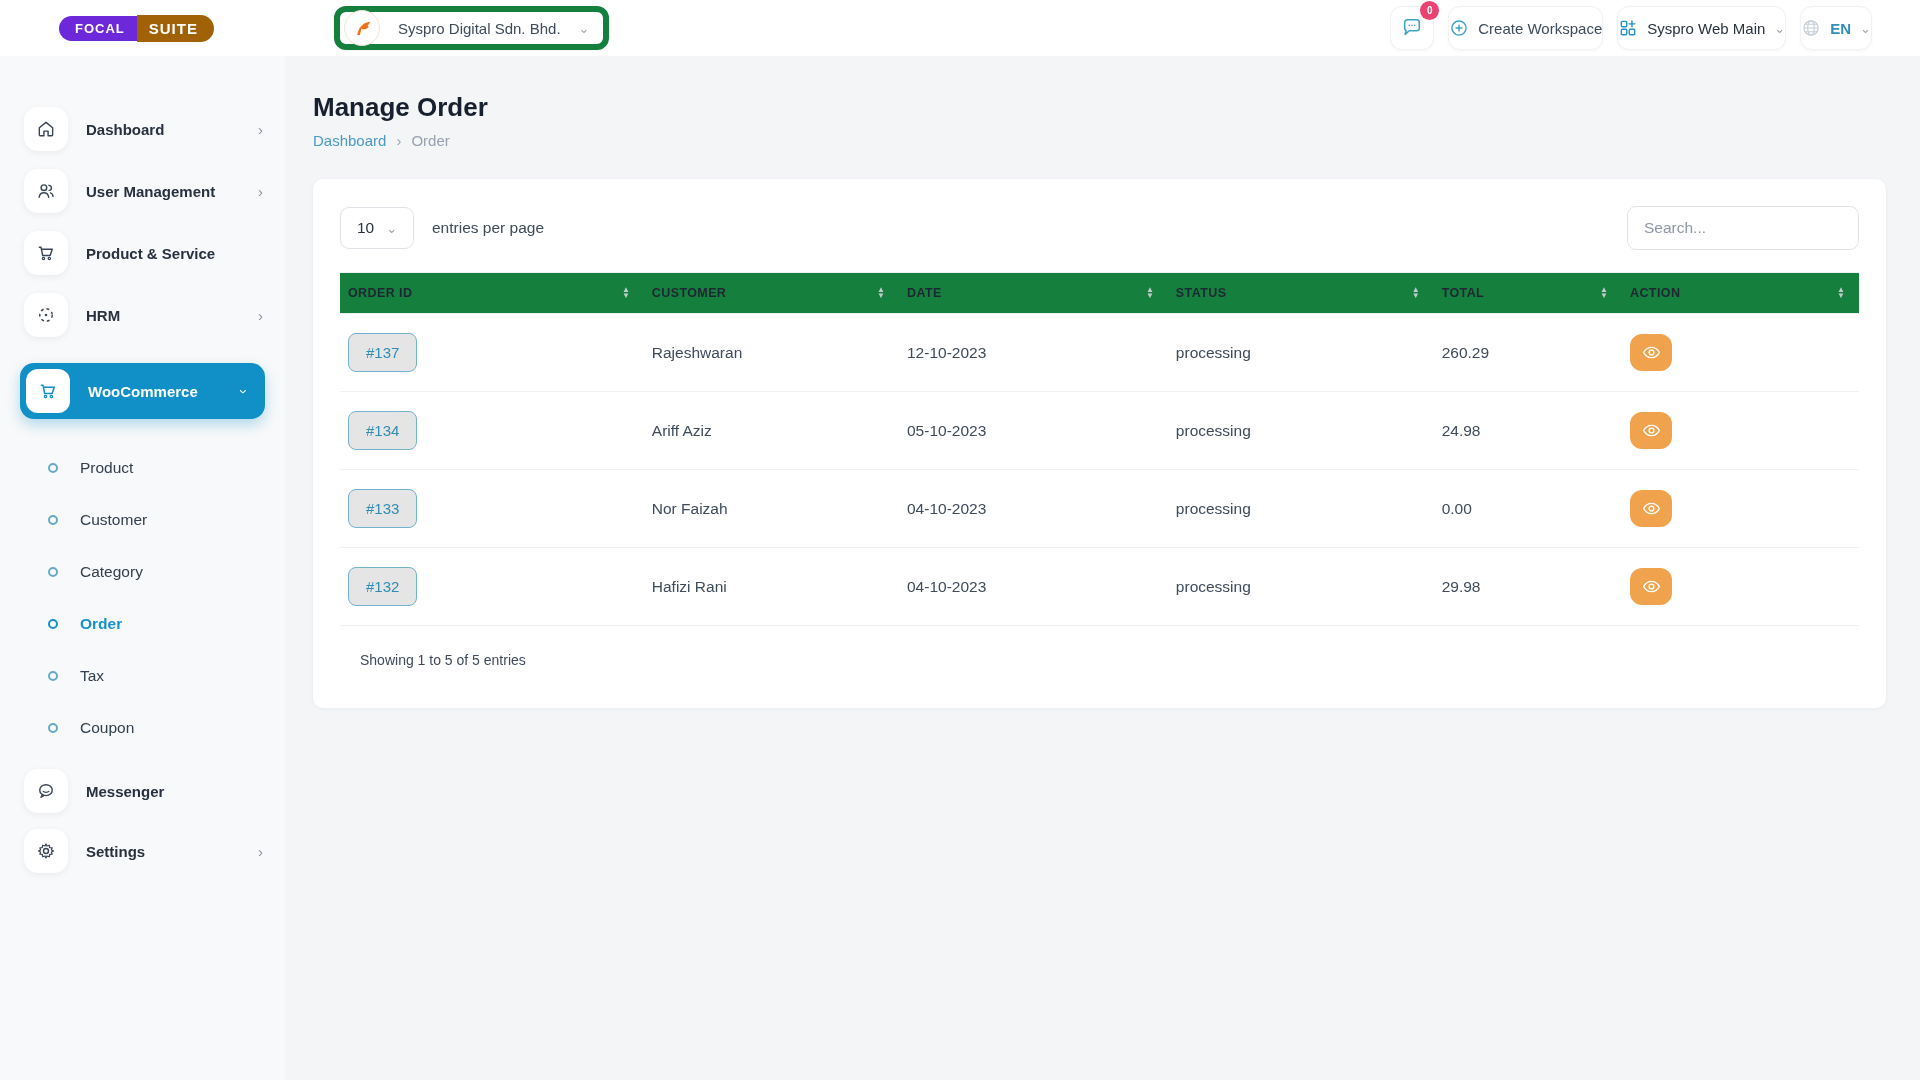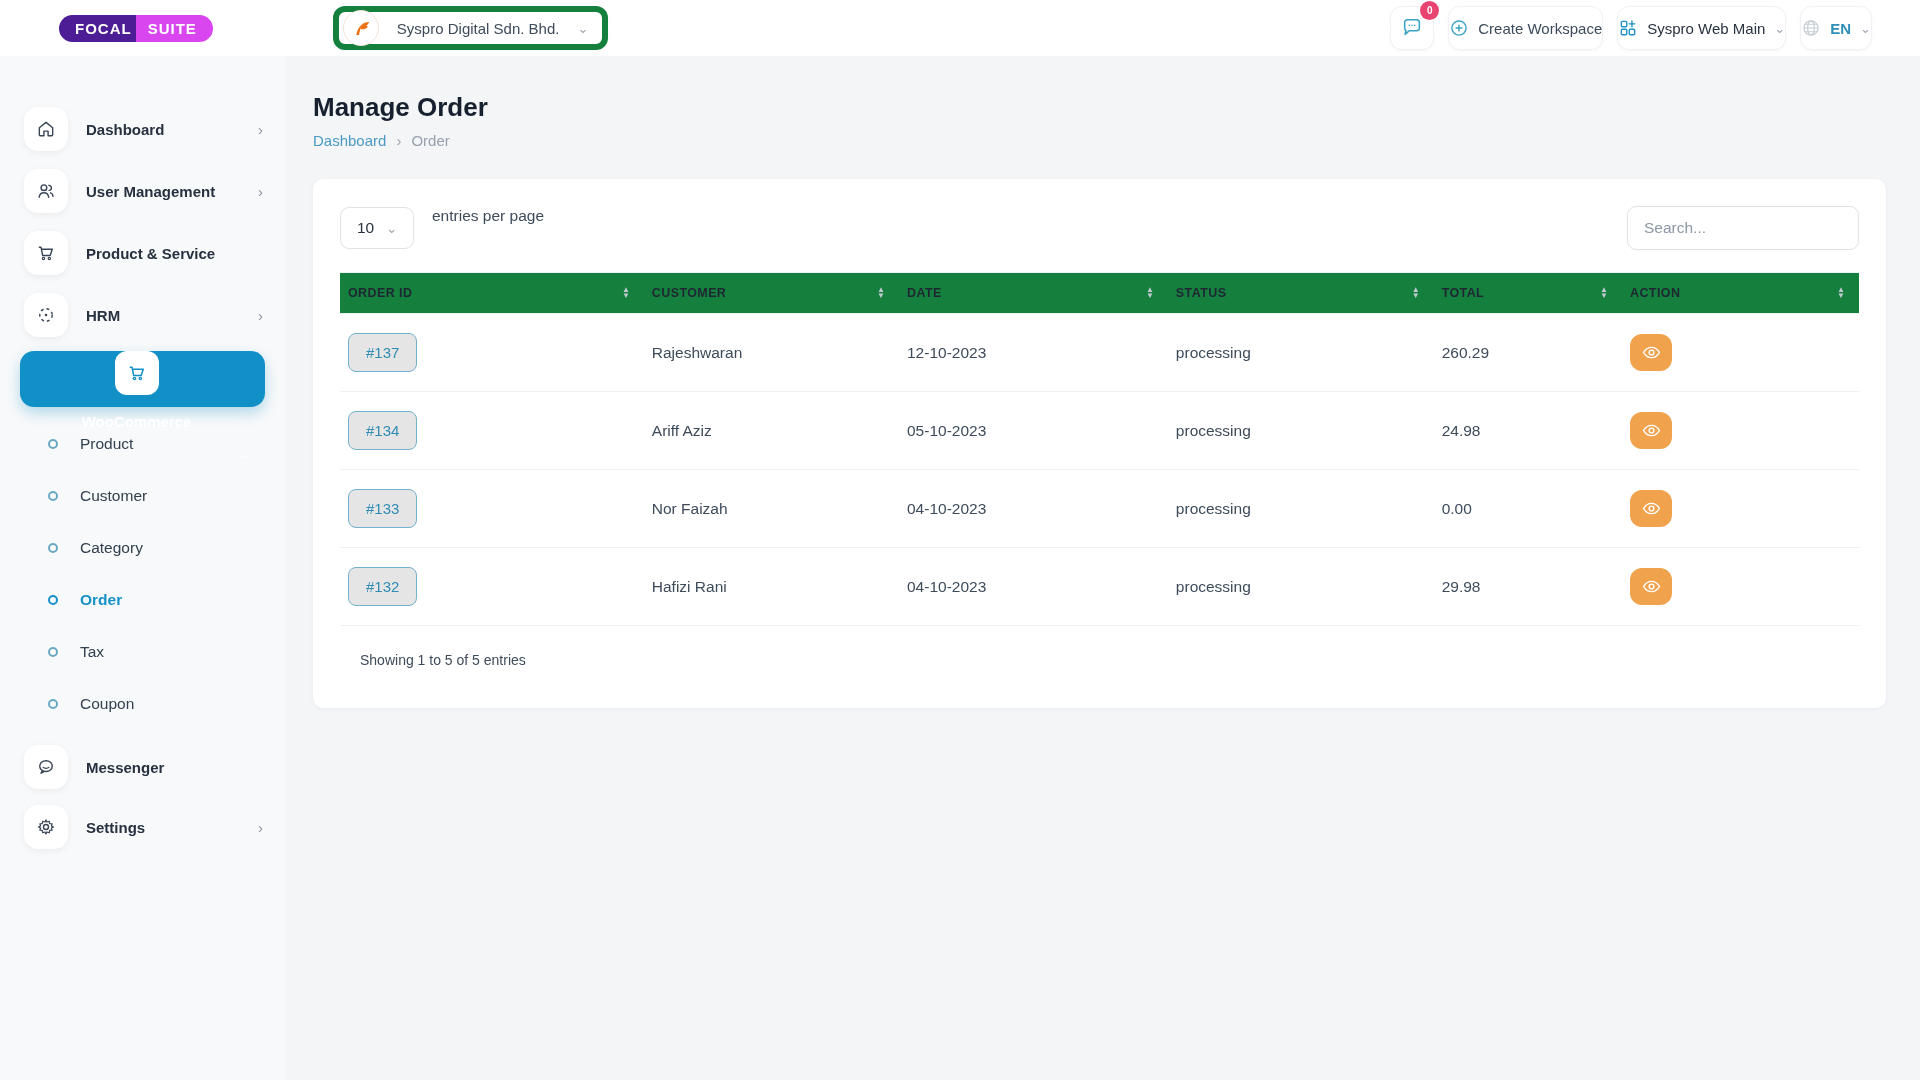--- a/index.html
+++ b/index.html
@@ -4,22 +4,22 @@
 <style>
   * { margin:0; padding:0; box-sizing:border-box; }
   html,body { width:1920px; height:1080px; overflow:hidden; }
   body { font-family:"Liberation Sans", sans-serif; background:#f3f5f7; color:#3e4b5b; }
 
   .app { width:1920px; height:1080px; display:flex; flex-direction:column; }
 
   
   .topbar { height:56px; background:#ffffff; display:flex; align-items:center; padding:0 48px 0 59px; flex:0 0 56px; }
   .logo { display:flex; align-items:center; cursor:pointer; }
-  .logo-left { background:#4c1d95; color:#fff; font-weight:800; font-size:15px; letter-spacing:1px; padding:5px 4px 5px 16px; border-radius:14px 0 0 14px; }
-  .logo-right { background:#d946ef; color:#fff; font-weight:800; font-size:15px; letter-spacing:1px; padding:5px 16px 5px 12px; border-radius:0 14px 14px 0; }
+  .logo-left { background:#6d28d9; color:#fff; font-weight:800; font-size:13px; letter-spacing:1px; padding:5px 12px 5px 16px; border-radius:14px 0 0 14px; }
+  .logo-right { background:#a16207; color:#fff; font-weight:800; font-size:15px; letter-spacing:1px; padding:5px 16px 5px 12px; border-radius:0 14px 14px 0; }
   .ws-pill { margin-left:120px; height:44px; background:#fff; border:6px solid #15803d; border-radius:12px; display:flex; align-items:center; gap:18px; padding:0 14px 0 4px; box-shadow:0 1px 3px rgba(40,60,90,.05); cursor:pointer; }
   .ws-avatar { width:36px; height:36px; border-radius:50%; border:1px solid #f1e3d6; background:#fff; display:flex; align-items:center; justify-content:center; }
   .ws-label { font-size:15px; color:#3e4b5b; }
   .chev { color:#9aa3b0; font-size:13px; }
   .chev-down { display:inline-block; transform:rotate(90deg); }
   .topbar-right { margin-left:auto; display:flex; align-items:center; gap:14px; }
   .icon-btn { position:relative; width:44px; height:44px; background:#fff; border:1px solid #f0f2f5; border-radius:12px; display:flex; align-items:center; justify-content:center; box-shadow:0 1px 3px rgba(40,60,90,.05); cursor:pointer; }
   .badge { position:absolute; top:-6px; right:-6px; min-width:19px; height:19px; border-radius:10px; background:#e94371; color:#fff; font-size:10px; font-weight:700; display:flex; align-items:center; justify-content:center; padding:0 4px; }
   .top-pill { height:44px; background:#fff; border:1px solid #f0f2f5; border-radius:12px; display:flex; align-items:center; gap:9px; padding:0 0; box-shadow:0 1px 3px rgba(40,60,90,.05); font-size:15px; color:#3e4b5b; cursor:pointer; }
   .top-pill .strong { color:#2a3342; }
@@ -27,21 +27,21 @@
 
   
   .shell { flex:1; display:flex; min-height:0; }
 
   
   .sidebar { width:285px; flex:0 0 285px; background:#f8f9fa; padding-top:42px; }
   .side-item { height:62px; display:flex; align-items:center; gap:18px; padding:0 22px 0 24px; cursor:pointer; }
   .icon-tile { width:44px; height:44px; background:#fff; border-radius:14px; box-shadow:0 2px 6px rgba(40,60,90,.07); display:flex; align-items:center; justify-content:center; flex:0 0 44px; }
   .side-label { font-size:15px; font-weight:700; color:#27313f; }
   .side-chev { margin-left:auto; color:#8a93a2; font-size:15px; }
-  .side-active-pill { height:56px; margin:5px 20px; background:#1190c8; border-radius:14px; display:flex; align-items:center; gap:18px; padding:0 18px 0 6px; box-shadow:0 6px 14px rgba(17,144,200,.30); cursor:pointer;flex-direction:column; }
+  .side-active-pill { height:56px; margin:17px 20px; background:#1190c8; border-radius:14px; display:flex; align-items:center; gap:18px; padding:0 18px 0 6px; box-shadow:0 6px 14px rgba(17,144,200,.30); cursor:pointer; }
   .side-active-pill .icon-tile { border-radius:12px; box-shadow:none; }
   .side-active-pill .side-label { color:#fff; }
   .side-active-pill .side-chev { color:#fff; }
   .sub-list { padding:6px 0 8px 0; }
   .sub-item { height:52px; display:flex; align-items:center; gap:22px; padding-left:48px; cursor:pointer; }
   .ring { width:10px; height:10px; border-radius:50%; border:2px solid #6aa9c4; background:transparent; flex:0 0 10px; }
   .sub-label { font-size:15.5px; color:#33404f; }
   .sub-item.active .ring { border-color:#1792c9; }
   .sub-item.active .sub-label { color:#1792c9; font-weight:700; }
 
@@ -49,21 +49,21 @@
   .main { flex:1; padding:36px 34px 0 28px; min-width:0; }
   .page-title { font-size:26px; font-weight:700; color:#17202e; }
   .breadcrumb { margin-top:9px; font-size:15px; display:flex; align-items:center; gap:10px; }
   .crumb-link { color:#4b9ac4; cursor:pointer; }
   .crumb-sep { color:#9aa3b0; }
   .crumb-current { color:#98a1ad; }
 
   .card { margin-top:30px; background:#fff; border-radius:10px; box-shadow:0 1px 4px rgba(40,60,90,.05); padding:27px 27px 40px 27px; }
 
   .controls { display:flex; align-items:center; justify-content:space-between; margin-bottom:22px; }
-  .controls-left { display:flex; gap:18px; }
+  .controls-left { display:flex; align-items:center; gap:18px; }
   .page-size { height:42px; min-width:74px; border:1px solid #dfe3e8; border-radius:9px; display:flex; align-items:center; justify-content:center; gap:12px; padding:0 14px; font-size:15.5px; color:#27313f; cursor:pointer; }
   .entries-label { font-size:15.5px; color:#3e4b5b; }
   .search-input { width:232px; height:44px; border:1px solid #dfe3e8; border-radius:9px; padding:0 16px; font-size:15.5px; color:#27313f; outline:none; font-family:"Liberation Sans", sans-serif; }
   .search-input::placeholder { color:#8d97a5; }
 
   table { width:100%; border-collapse:collapse; table-layout:fixed; }
   thead th { background:#15803d; border-top:1px solid #eef1f4; border-bottom:1px solid #eef1f4; padding:13px 8px; }
   .th-inner { display:flex; align-items:center; justify-content:space-between; }
   .th-text { font-size:12.5px; font-weight:700; letter-spacing:.4px; color:#1f2633; text-transform:uppercase; text-align:left; }
   .sort { display:flex; flex-direction:column; line-height:6px; color:#c3cad3; font-size:8px; margin-right:6px; cursor:pointer; }

